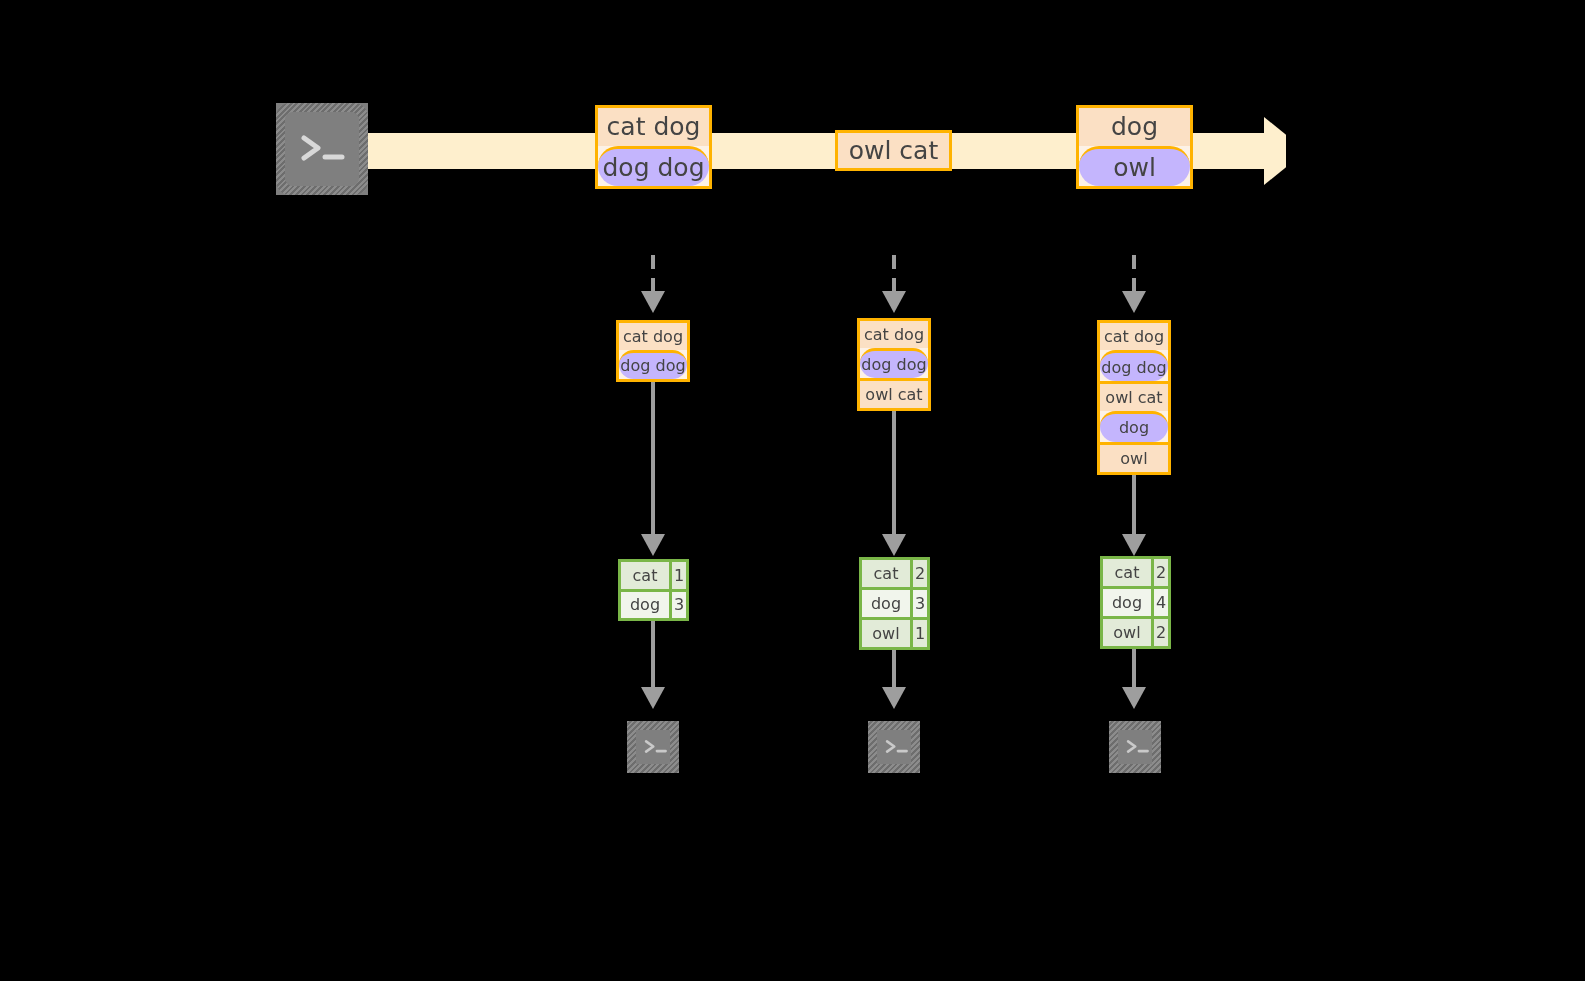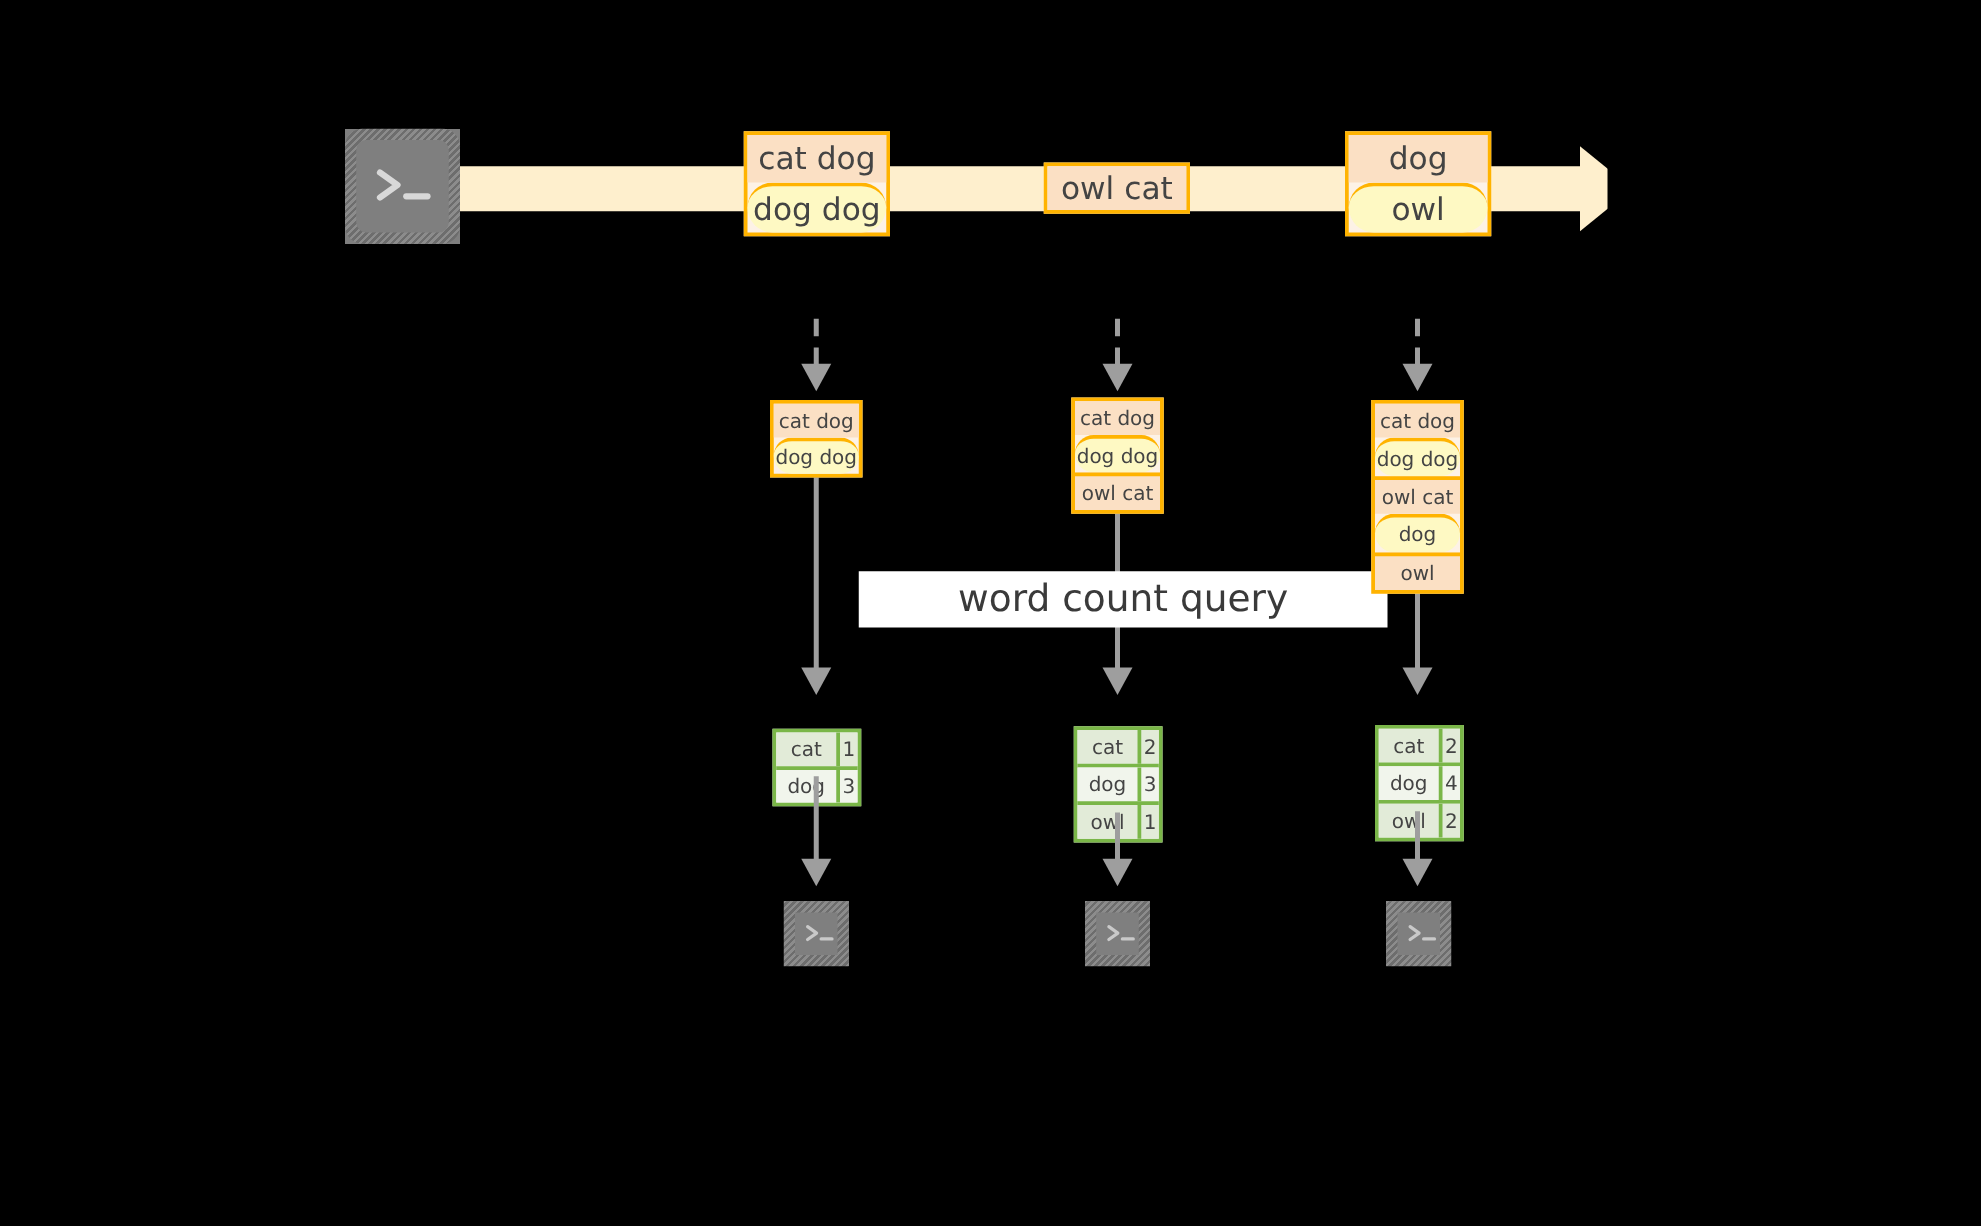--- a/index.html
+++ b/index.html
@@ -79,37 +79,36 @@
     box-sizing: border-box;
     flex: 1 1 auto;
     display: flex;
     align-items: center;
     justify-content: center;
     color: #444444;
     white-space: nowrap;
     overflow: hidden;
   }
   .rec-row.dark  { background: #FBE0C4; }
-  .rec-row.light { background: #fef9c3; border-radius: 20px; }
+  .rec-row.light { background: #c4b5fd; border-radius: 20px; }
   .rec-row + .rec-row { border-top: 3px solid #FFB300; }
 
   
   .rec-stack.big .rec-row { font-size: 25px; }
   
   .rec-stack.small .rec-row { font-size: 16px; }
 
   
   .res-table {
     position: absolute;
     box-sizing: border-box;
     border: 3px solid #7AB648;
     background: #F1F5EC;
     display: flex;
     flex-direction: column;
-    margin-top: 24px;
   }
   .res-row {
     flex: 1 1 auto;
     display: flex;
   }
   .res-row + .res-row { border-top: 3px solid #7AB648; }
   .res-cell {
     box-sizing: border-box;
     display: flex;
     align-items: center;
@@ -206,23 +205,20 @@
       <path d="M3 123 L15 145 L27 123 Z" fill="#9E9E9E"></path>
     </svg>
   </div>
   <div class="conn" style="left:1119px; top:474px;">
     <svg width="30" height="86">
       <line x1="15" y1="0" x2="15" y2="63" stroke="#9E9E9E" stroke-width="4"></line>
       <path d="M3 60 L15 82 L27 60 Z" fill="#9E9E9E"></path>
     </svg>
   </div>
 
-  <div class="query-band" style="left:687px; top:457px; width:423px; height:45px;">
-    <span class="label">word count query</span>
-  </div>
 
   <div class="rec-stack small" style="left:616px; top:320px; width:74px; height:62px;">
     <div class="rec-row dark">cat dog</div>
     <div class="rec-row light">dog dog</div>
   </div>
 
   <div class="rec-stack small" style="left:857px; top:318px; width:74px; height:93px;">
     <div class="rec-row dark">cat dog</div>
     <div class="rec-row light">dog dog</div>
     <div class="rec-row dark">owl cat</div>

